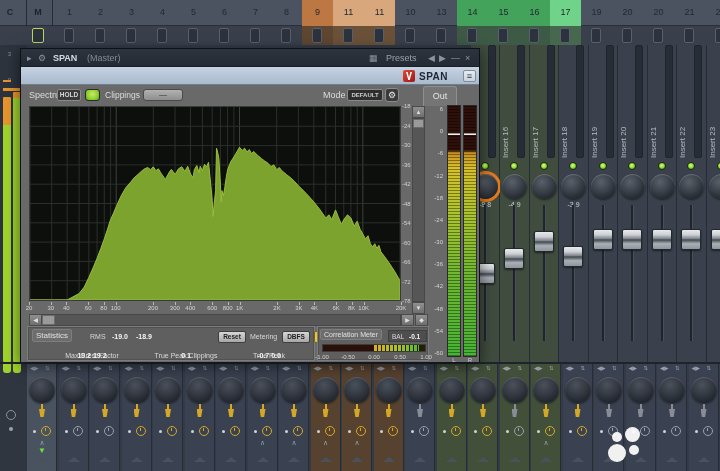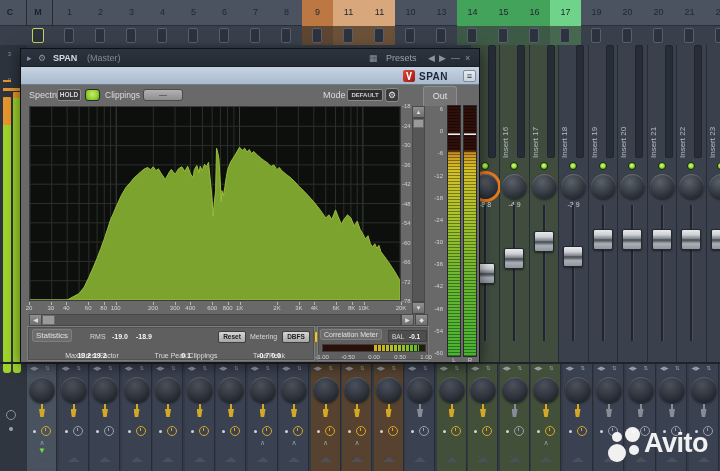--- a/index.html
+++ b/index.html
@@ -586,21 +586,20 @@
           <div class="bdock"></div>
         </div>
       </div>
   </div>
 
   <div id="watermark">
     <div class="wc" style="left:14px;top:8px;width:10px;height:10px"></div>
     <div class="wc" style="left:27px;top:3px;width:15px;height:15px"></div>
     <div class="wc" style="left:10px;top:20px;width:18px;height:18px"></div>
     <div class="wc" style="left:31px;top:21px;width:10px;height:10px"></div>
-    <span id="wm-text">Avito</span>
   </div>
 
   <div id="span-window">
 
     <div id="fl-titlebar">
       <span style="left:6px" class="tb-icon">▸</span>
       <span style="left:17px" class="tb-icon">⚙</span>
       <span id="win-title">SPAN</span>
       <span id="win-context">(Master)</span>
       <span style="left:348px" class="tb-icon">▦</span>

